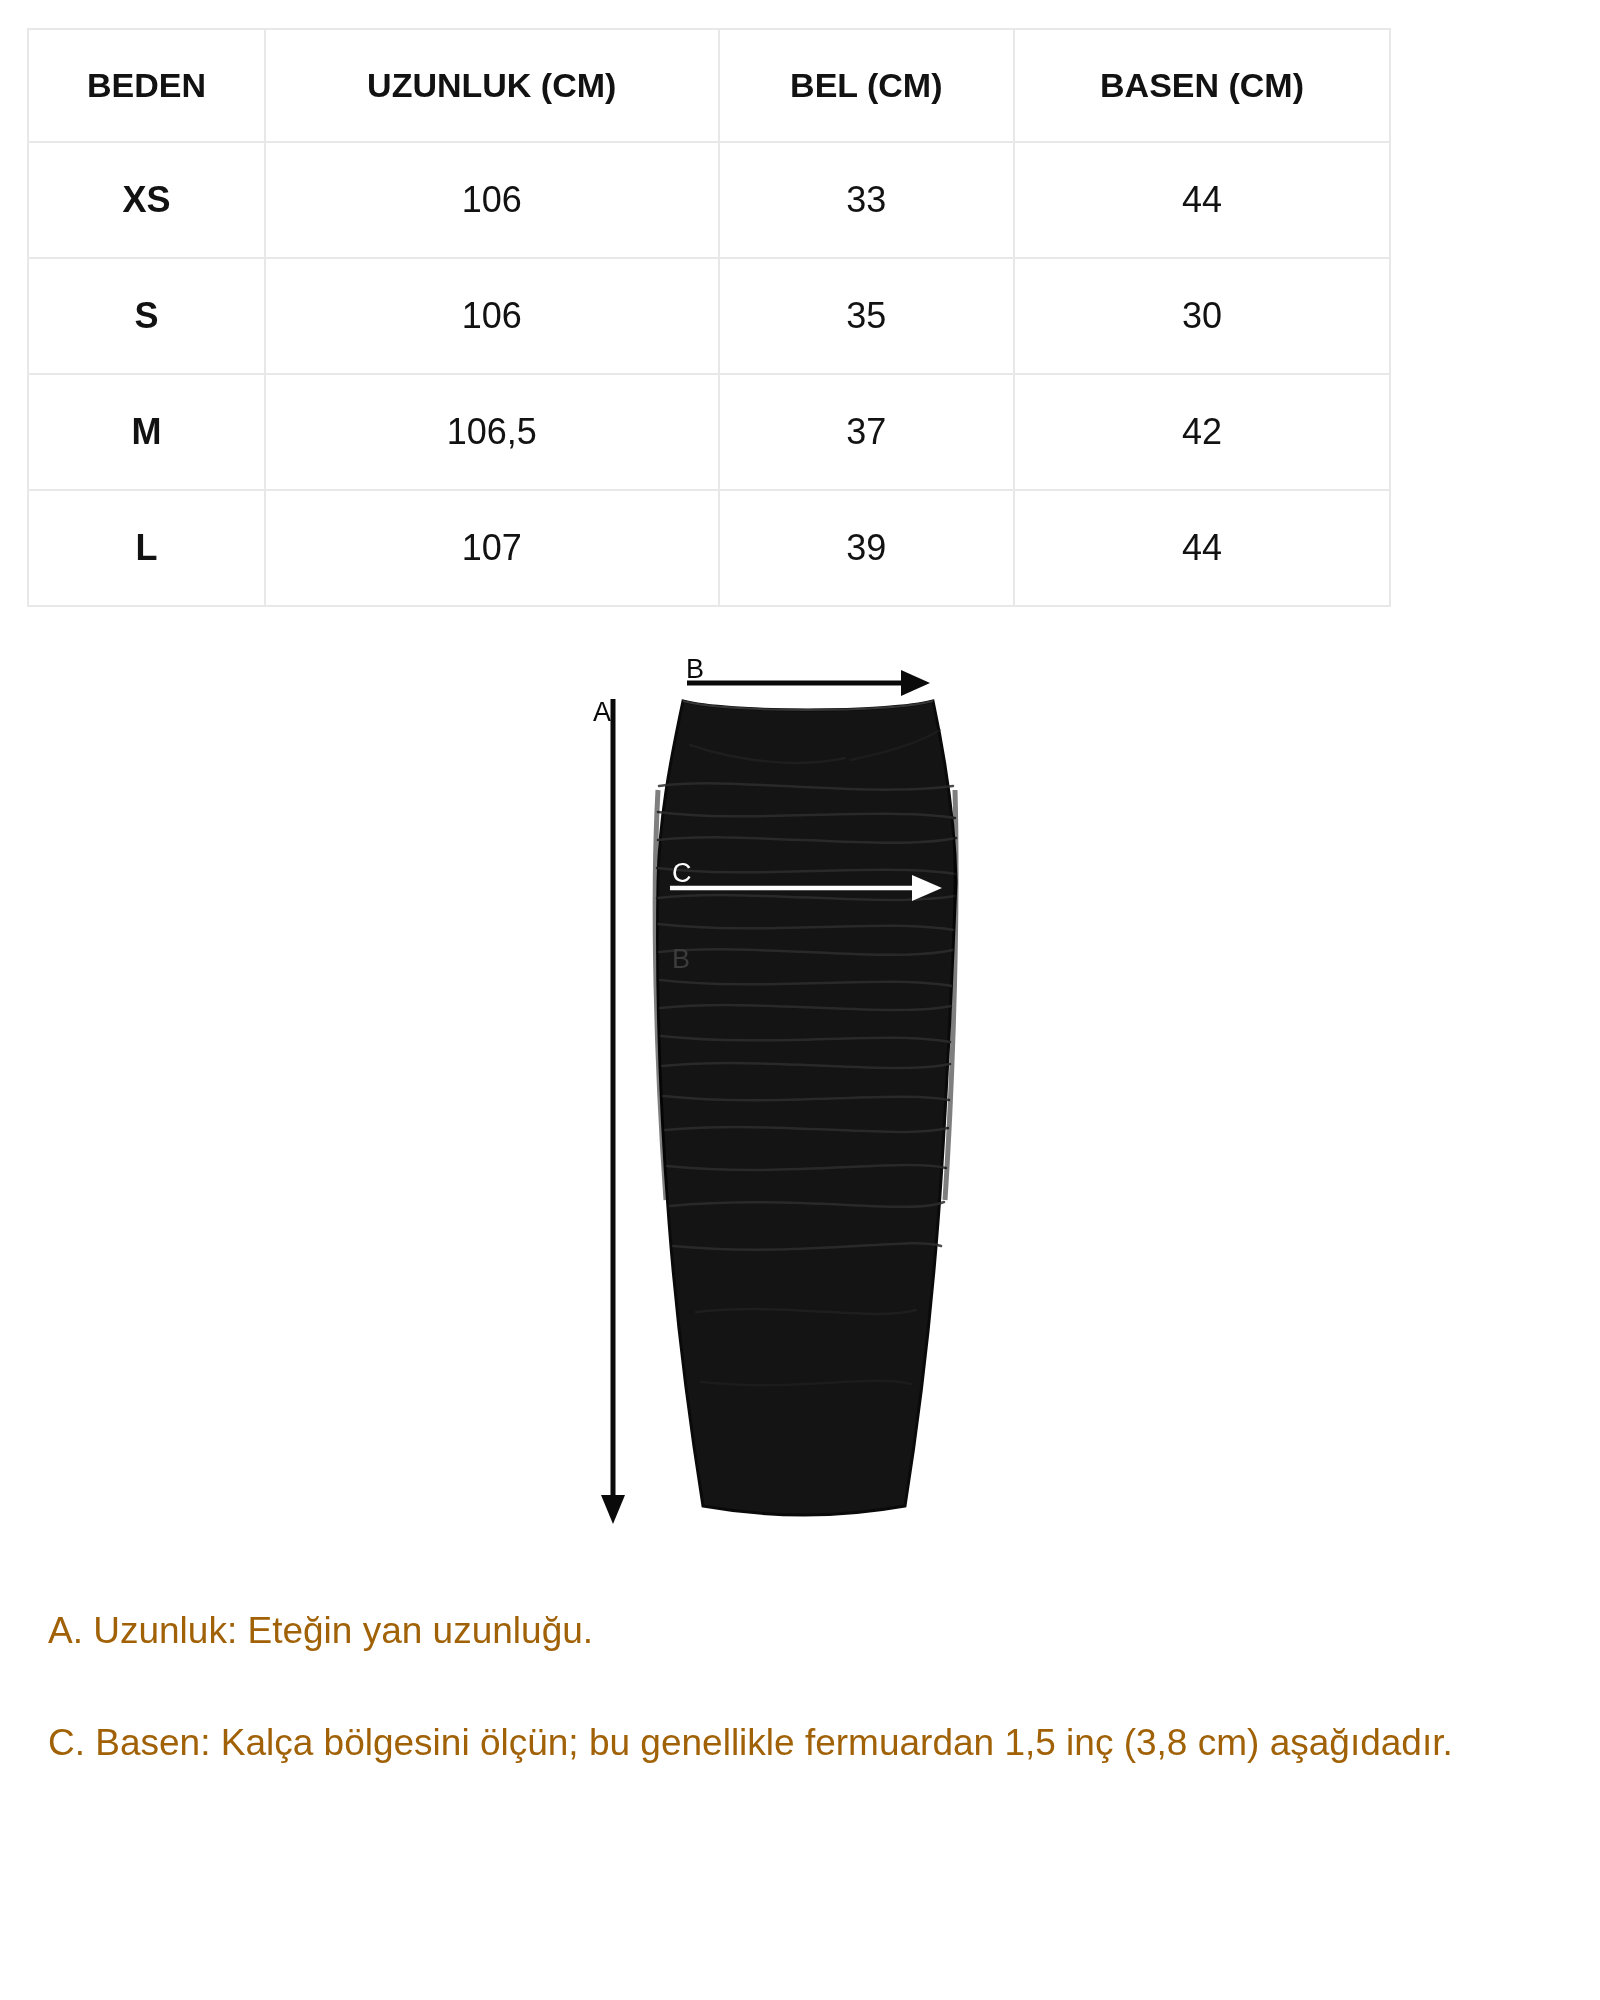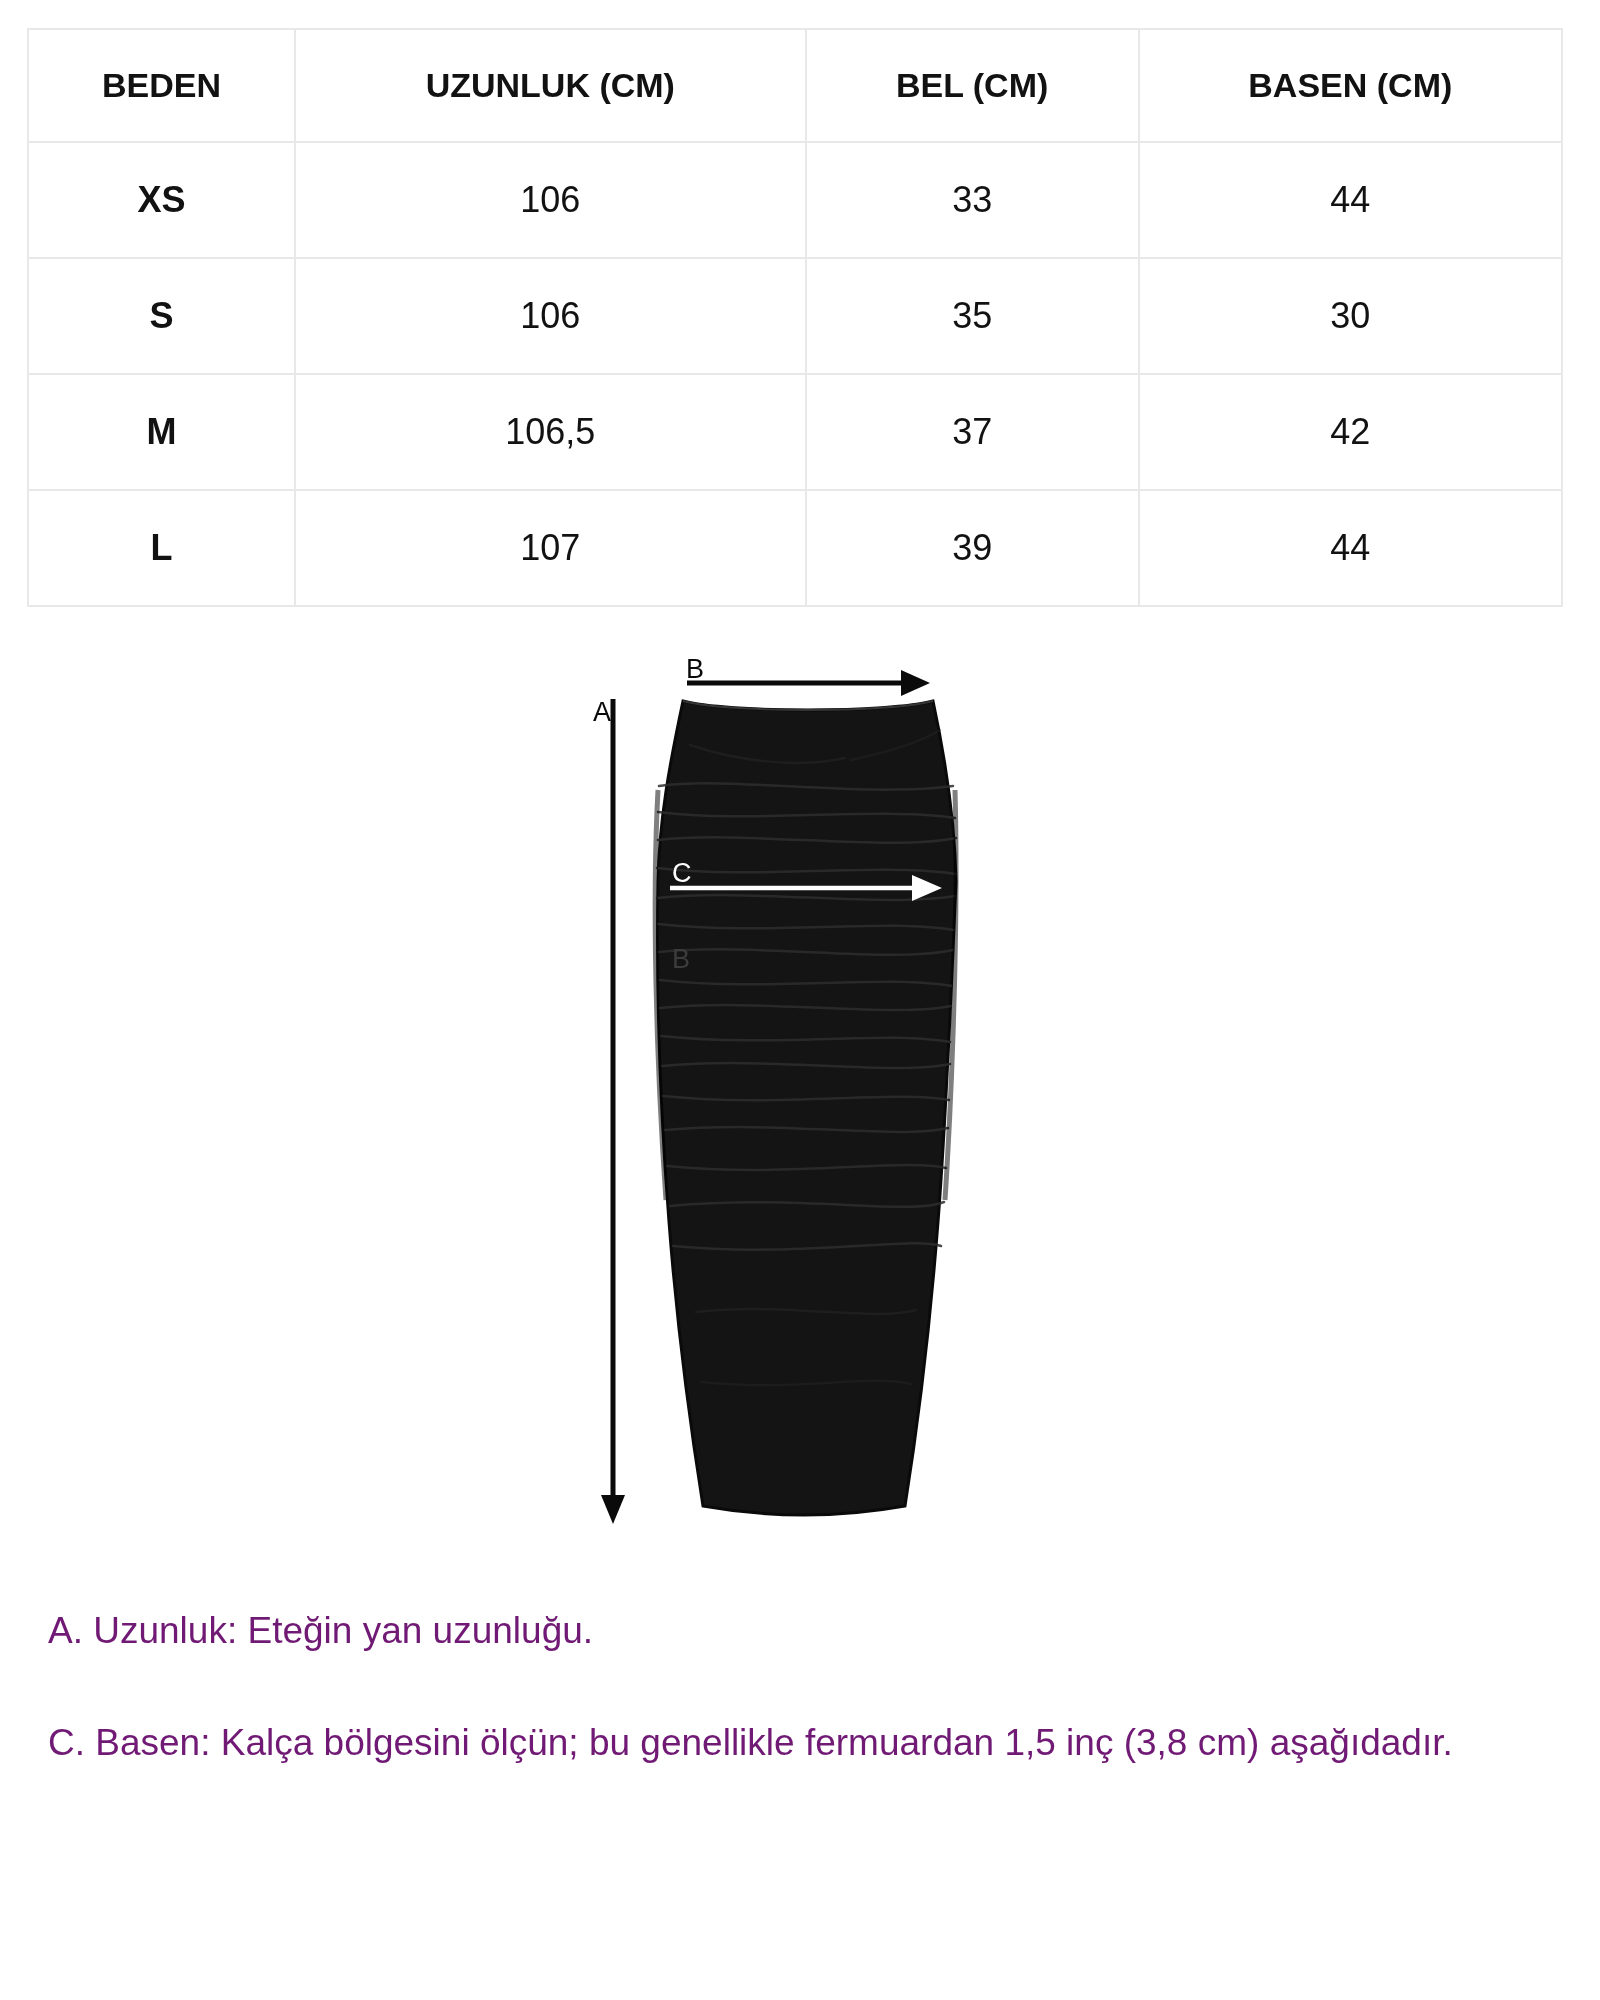--- a/index.html
+++ b/index.html
@@ -10,21 +10,21 @@
     background:#ffffff;
     font-family:"Liberation Sans", sans-serif;
     color:#111111;
     overflow:hidden;
   }
 
   
   .table-wrap{
     position:absolute;
     left:27px; top:28px;
-    width:1536px;
+    width:1364px;
     border-radius:25px;
   }
   table.size-table{
     width:100%;
     border-collapse:collapse;
     table-layout:fixed;
   }
   table.size-table th,
   table.size-table td{
     border:2px solid #e8e8e8;
@@ -68,21 +68,21 @@
   
   .notes{
     position:absolute;
     left:48px; top:1596px;
     width:1530px;
   }
   .notes p{
     margin:0 0 42px 0;
     font-size:37px;
     line-height:70px;
-    color:#701a75;
+    color:#a16207;
   }
 </style>
 </head>
 <body>
 
 <div id="page">
 
   <div class="table-wrap">
     <table class="size-table">
       <colgroup>

